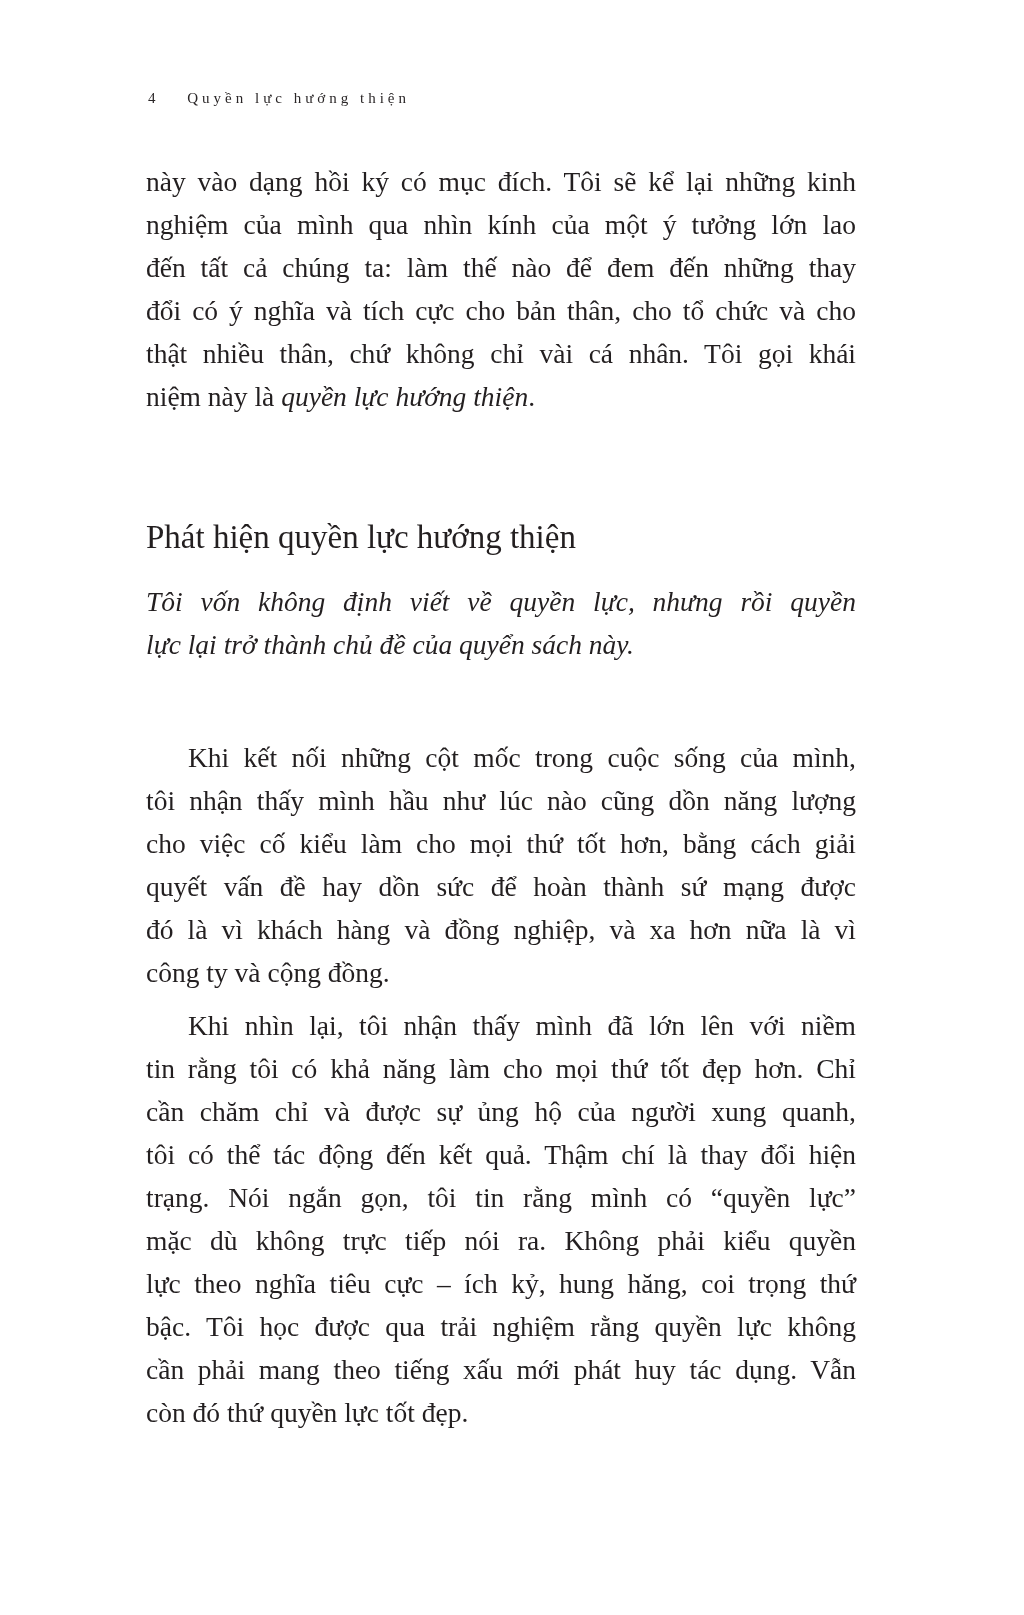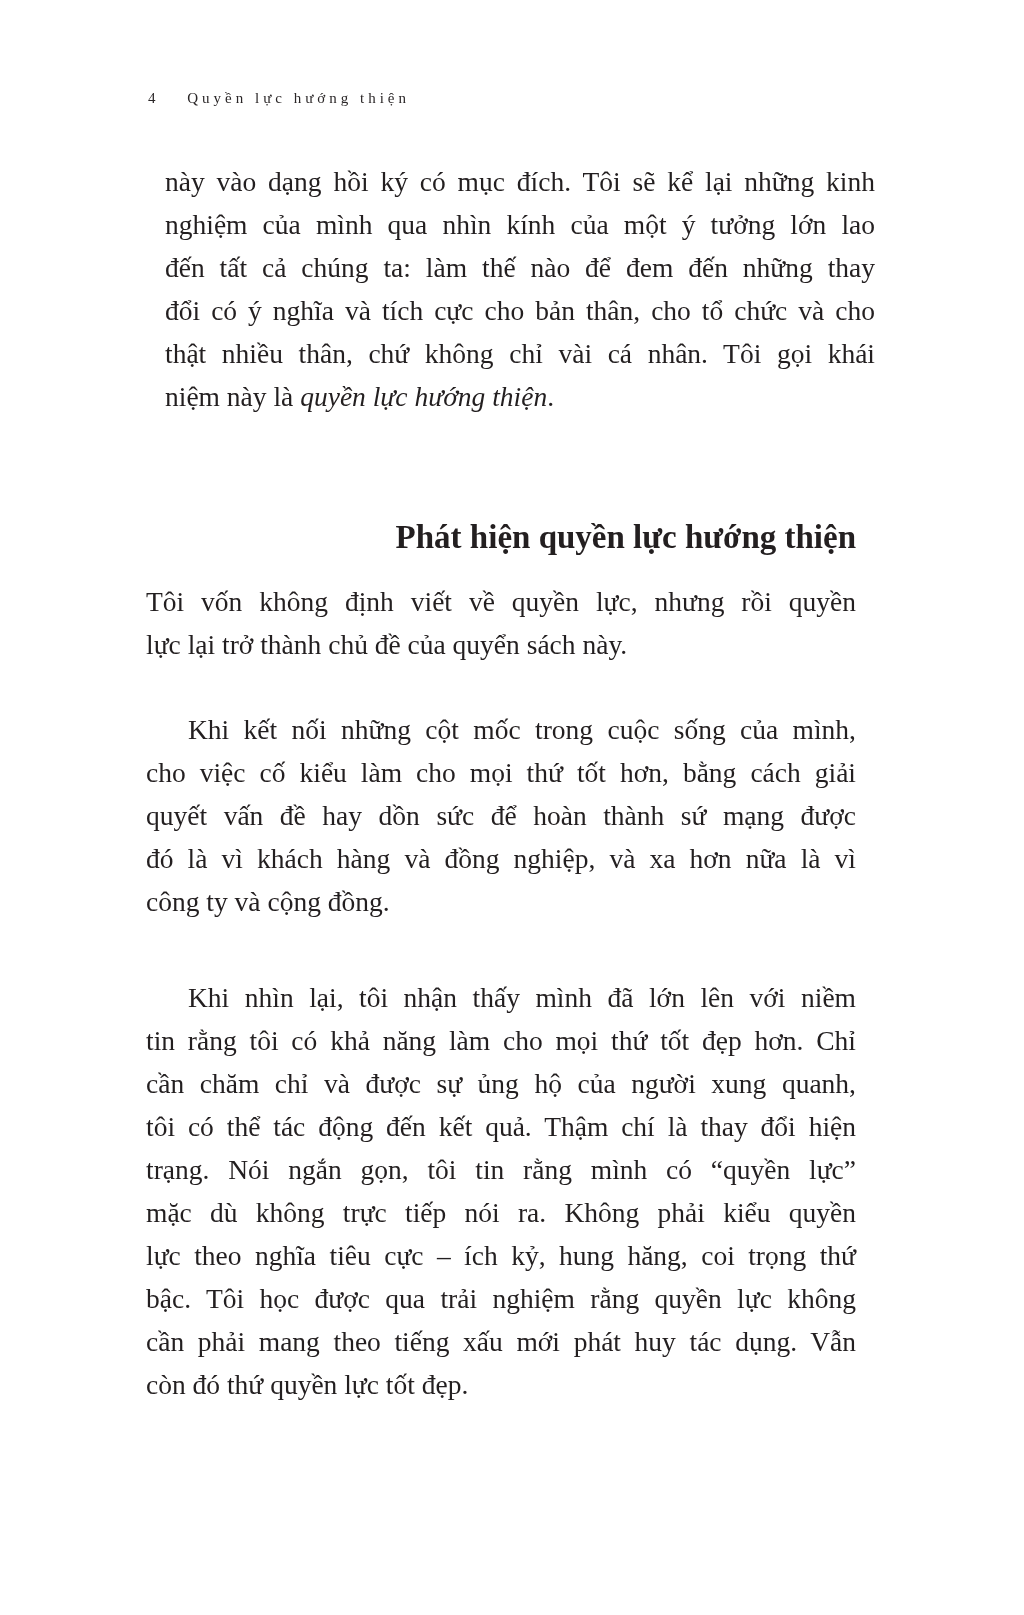--- a/index.html
+++ b/index.html
@@ -30,34 +30,34 @@
     .line {
       display: block;
       height: 43px;
       line-height: 43px;
       font-size: 27.5px;
       white-space: nowrap;
       text-align: justify;
       text-align-last: justify;
     }
     .line.last { text-align-last: left; }
-    .line.indent { padding-left: 42px; }
+    .line.indent { padding-left: 42px; margin-top: 28px; }
     .line em { font-style: italic; }
-    .block-1 { top: 160px; margin-left: 19px; }
+    .block-1 { top: 160px; }
     .section-heading {
       position: absolute;
       left: 146px;
       width: 710px;
       top: 512px;
-      text-align: right;
+      text-align: left;
       font-size: 33px;
-      font-weight: bold;
+      font-weight: normal;
       line-height: 50px;
     }
-    .block-2 { top: 580px; }
+    .block-2 { top: 580px; font-style: italic; }
     .block-3 { top: 708px; }
     .block-4 { top: 976px; }
   </style>
 </head>
 <body>
 
 <div class="running-header">
   <span class="page-num">4</span>
   <span>Quyền lực hướng thiện</span>
 </div>
@@ -73,20 +73,21 @@
 
 <h2 class="section-heading" style="margin:0;">Phát hiện quyền lực hướng thiện</h2>
 
 <div class="body-block block-2">
   <span class="line">Tôi vốn không định viết về quyền lực, nhưng rồi quyền</span>
   <span class="line last">lực lại trở thành chủ đề của quyển sách này.</span>
 </div>
 
 <div class="body-block block-3">
   <span class="line indent">Khi kết nối những cột mốc trong cuộc sống của mình,</span>
+  <span class="line">tôi nhận thấy mình hầu như lúc nào cũng dồn năng lượng</span>
   <span class="line">cho việc cố kiểu làm cho mọi thứ tốt hơn, bằng cách giải</span>
   <span class="line">quyết vấn đề hay dồn sức để hoàn thành sứ mạng được</span>
   <span class="line">đó là vì khách hàng và đồng nghiệp, và xa hơn nữa là vì</span>
   <span class="line last">công ty và cộng đồng.</span>
 </div>
 
 <div class="body-block block-4">
   <span class="line indent">Khi nhìn lại, tôi nhận thấy mình đã lớn lên với niềm</span>
   <span class="line">tin rằng tôi có khả năng làm cho mọi thứ tốt đẹp hơn. Chỉ</span>
   <span class="line">cần chăm chỉ và được sự ủng hộ của người xung quanh,</span>

